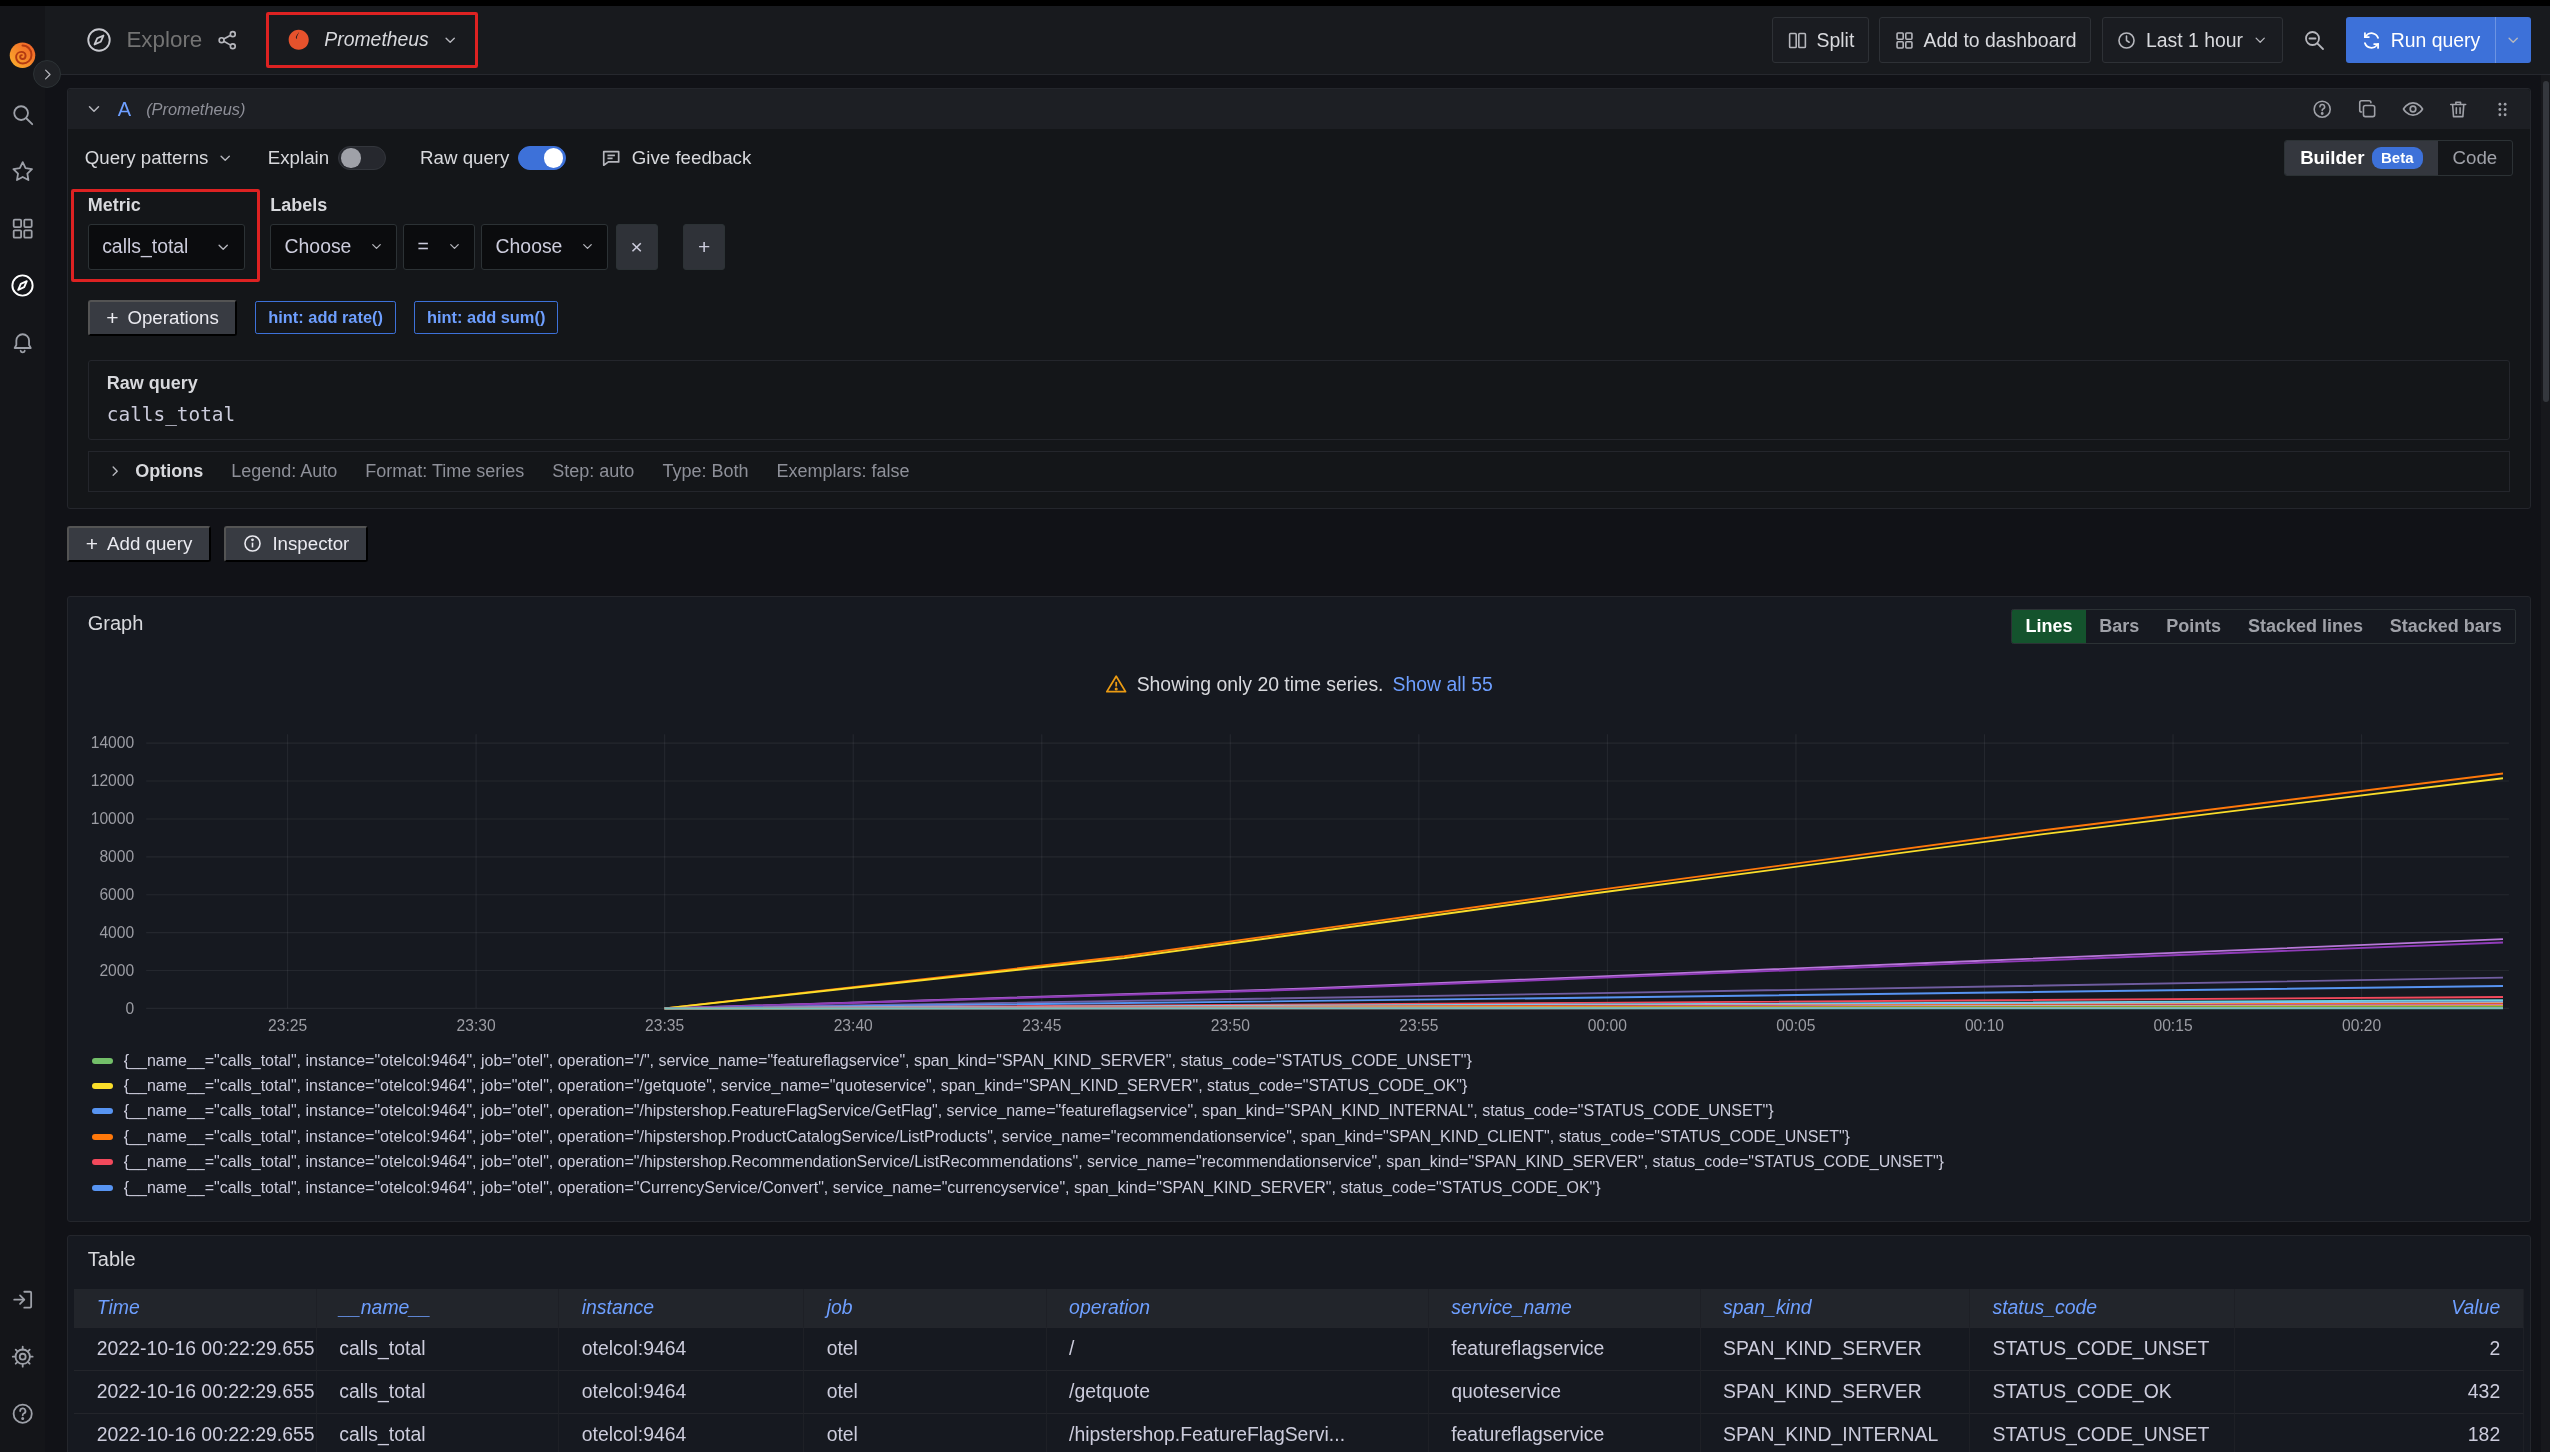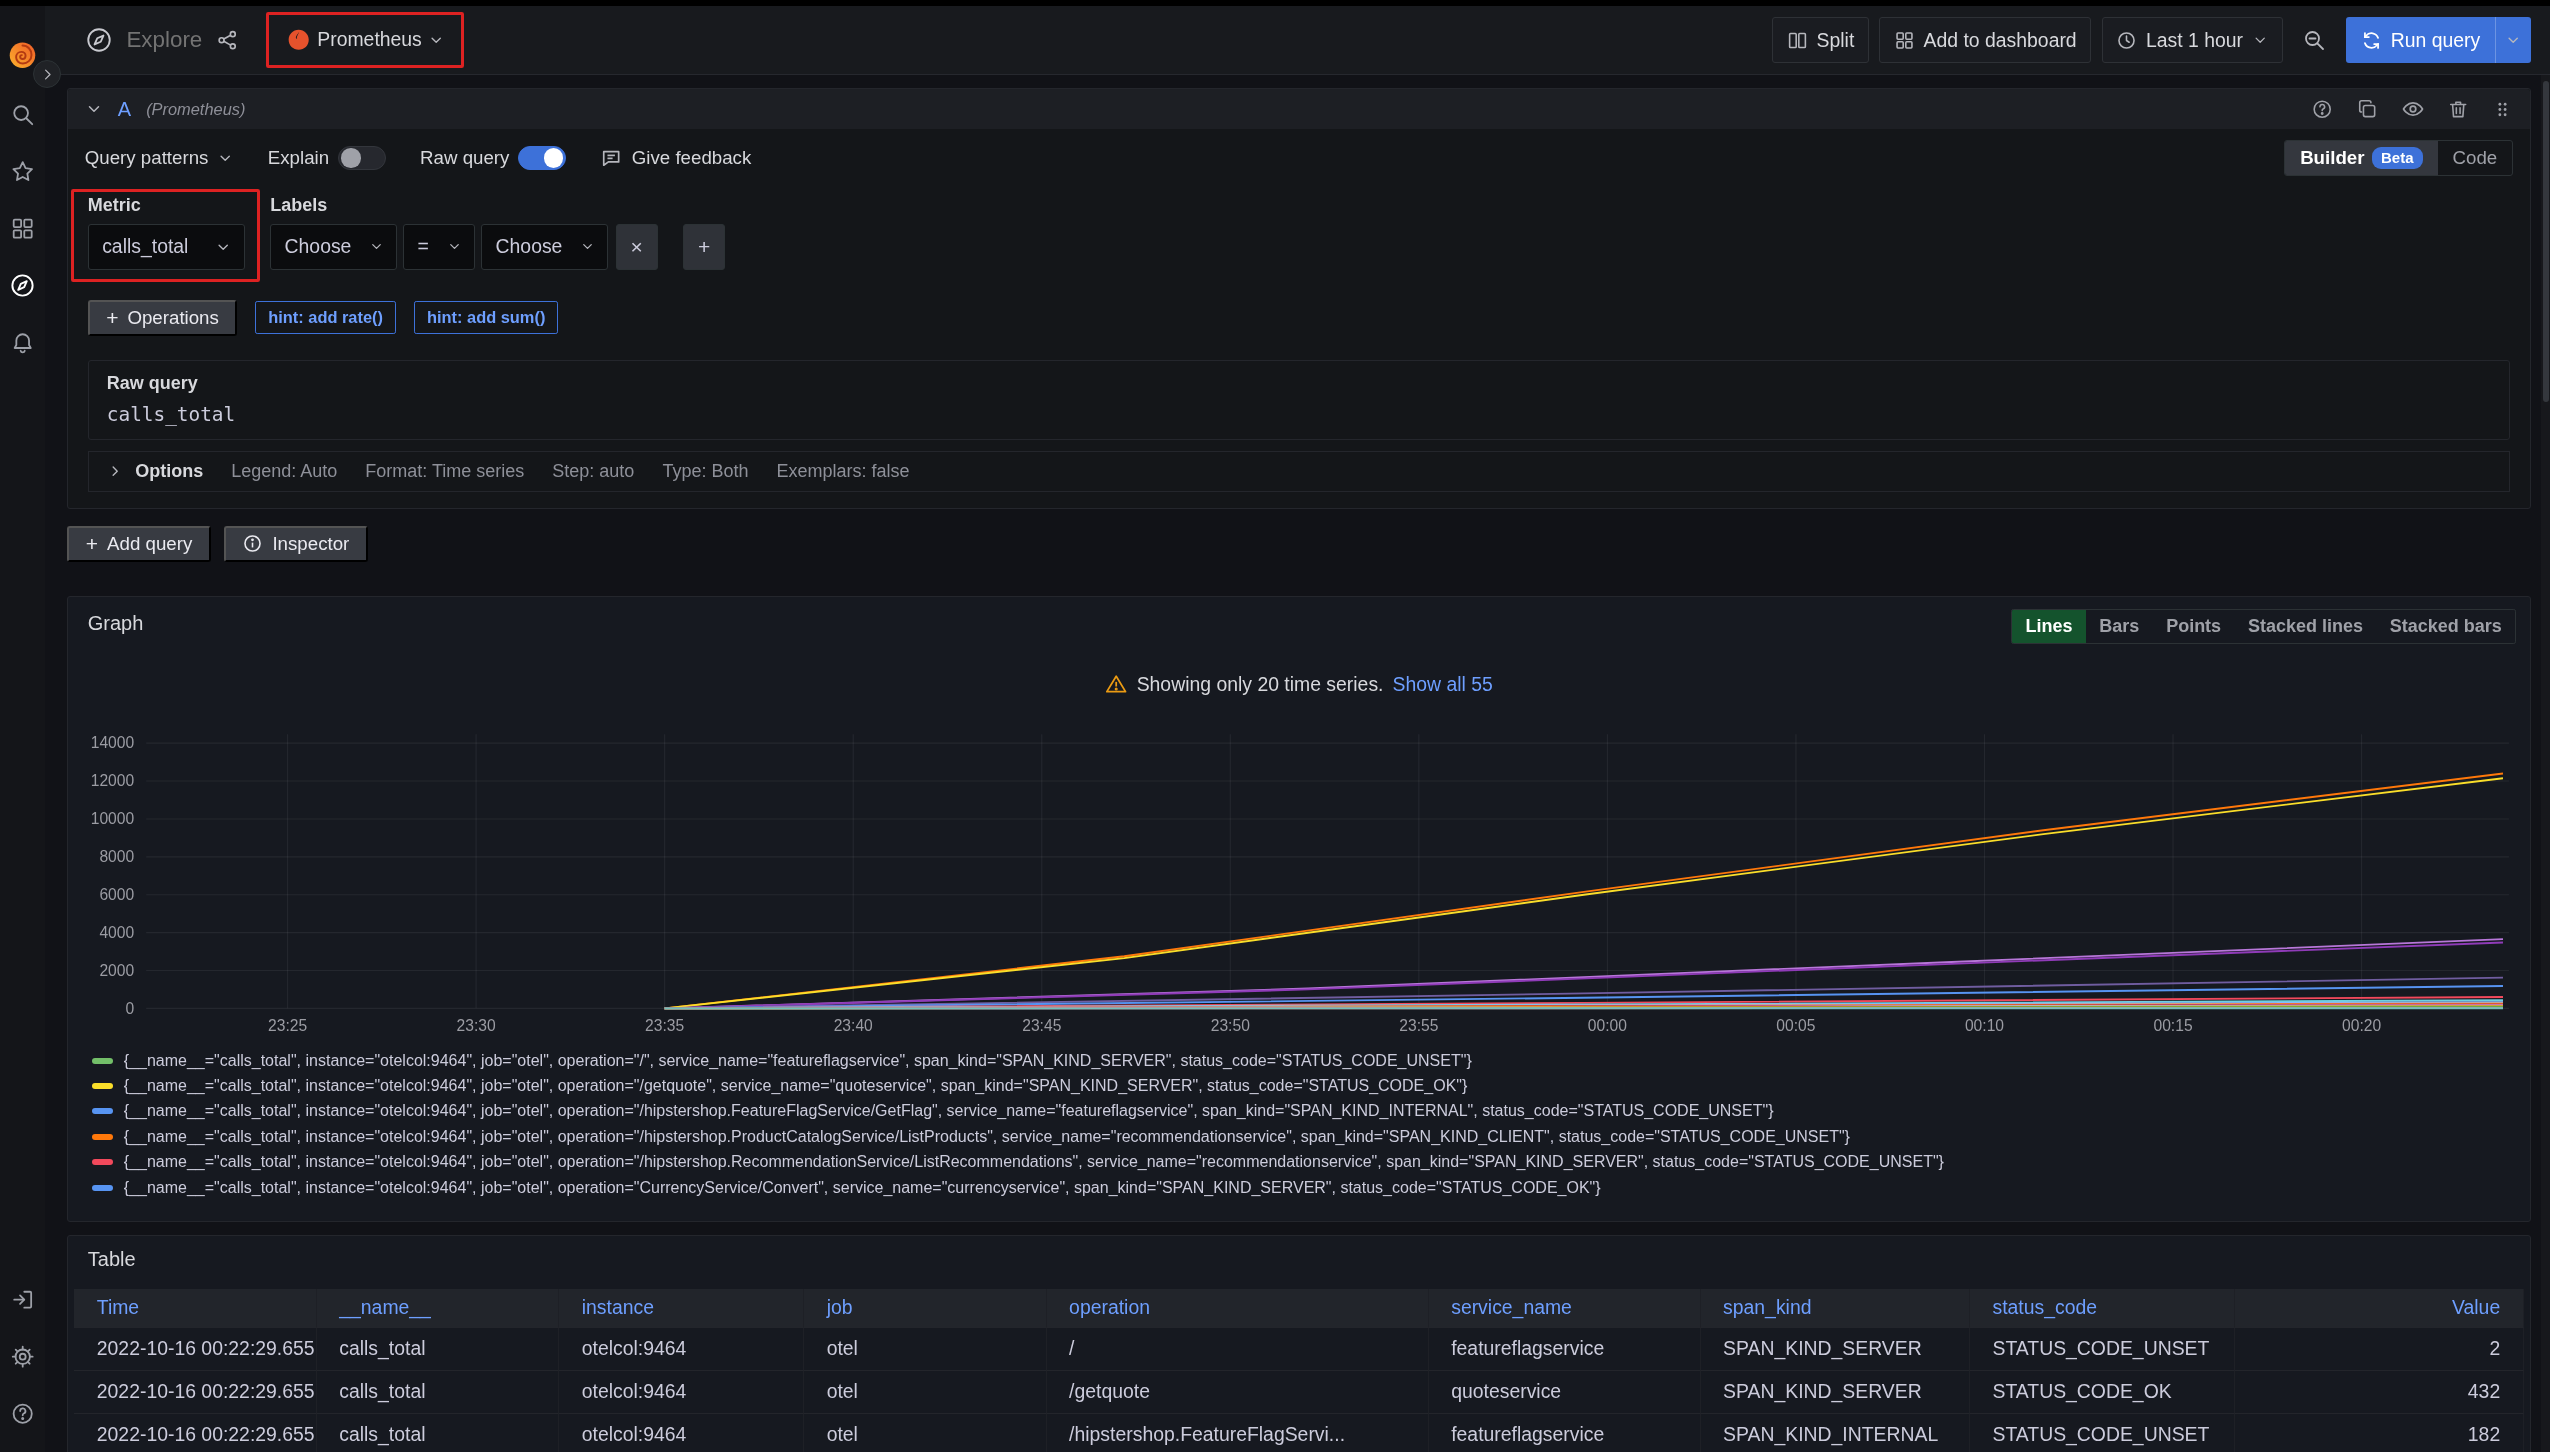--- a/index.html
+++ b/index.html
@@ -18,21 +18,21 @@
   .side-bottom { margin-top:auto; padding-bottom:10.5px; }
   .logo-wrap { width:45px; height:64px; display:flex; align-items:center; justify-content:center; }
   .expand-tab { position:absolute; left:33px; top:60px; width:28px; height:28px; border-radius:50%; background:#202226; border:0.7px solid #2c3235; display:flex; align-items:center; justify-content:center; z-index:6; cursor:pointer; }
 
   
   .navbar { height:69px; background:#181a1e; border-bottom:0.7px solid #26282e; display:flex; align-items:center; padding:0 19.4px 0 40px; position:relative; z-index:2; }
   .nav-left { display:flex; align-items:center; gap:13.4px; }
   .nav-title { font-size:22.4px; font-weight:500; color:#737373; }
   .icon-btn svg, .nav-left svg { display:block; }
   .ds-picker-wrap { position:relative; margin-left:21px; }
-  .ds-picker { display:flex; align-items:center; gap:6px; padding:10.5px 13.4px; border-radius:3px; cursor:pointer; }
+  .ds-picker { display:flex; align-items:center; gap:13px; padding:10.5px 13.4px; border-radius:3px; cursor:pointer;font-style:italic; }
   .ds-name { font-size:19.4px; color:#d8d9dd; }
   .red-box { position:absolute; border:3.7px solid #dd2222; border-radius:2.2px; pointer-events:none; z-index:9; }
   .ds-red { inset:-4.5px -6px; }
   .nav-right { margin-left:auto; display:flex; align-items:center; gap:10.5px; }
   .nav-btn { display:flex; align-items:center; gap:9px; height:46px; padding:0 13.4px; background:#1a1c21; border:0.7px solid #2e3136; border-radius:3px; font-size:19.4px; font-weight:500; color:#d8d9dd; cursor:pointer; }
   .nav-btn svg { stroke:#b6b7bd; fill:none; stroke-width:1.8; stroke-linecap:round; stroke-linejoin:round; }
   .icon-only { padding:0 9px; }
   .run-btn { display:flex; align-items:stretch; height:46px; background:#3d71d9; border-radius:3px; overflow:hidden; cursor:pointer; }
   .run-main { display:flex; align-items:center; gap:9px; padding:0 15px; font-size:19.4px; font-weight:500; color:#fff; }
   .run-caret { display:flex; align-items:center; padding:0 9px; border-left:0.7px solid rgba(255,255,255,.25); }
@@ -93,21 +93,21 @@
   .legend { margin-top:9px; height:158px; overflow:hidden; padding-left:4.5px; }
   .legend-row { height:25.4px; display:flex; align-items:center; gap:10.5px; cursor:pointer; }
   .legend-marker { width:21px; height:6px; border-radius:3px; flex:0 0 auto; }
   .legend-label { font-size:16px; color:#ccccdc; white-space:nowrap; }
 
   
   .table-panel { margin-top:13.4px; height:314px; padding:12px 6px 0 6px; }
   .table-panel .panel-title { padding-left:13.4px; }
   .gtable { margin-top:18px; display:grid; }
   .gt-cell { font-size:19.4px; color:#ccccdc; padding:0 0 0 22.4px; display:flex; align-items:center; height:43px; border-bottom:0.7px solid #23252b; border-right:0.7px solid #1e2026; overflow:hidden; white-space:nowrap; }
-  .gt-head { height:39px; background:#22252b; color:#6e9fff; font-weight:500; cursor:pointer; }
+  .gt-head { height:39px; background:#22252b; color:#6e9fff; font-weight:500; cursor:pointer;font-style:italic; }
   .gt-right { justify-content:flex-end; padding-right:22.4px; }
 
   .scrollbar { position:absolute; right:0; top:75px; width:9px; bottom:0; background:#17181c; z-index:8; }
   .scroll-thumb { position:absolute; top:6px; left:1.5px; width:6px; height:321px; border-radius:3px; background:#34373d; }
 </style>
 </head>
 <body>
 
 <div class="page">
   <div class="top-strip"></div>

